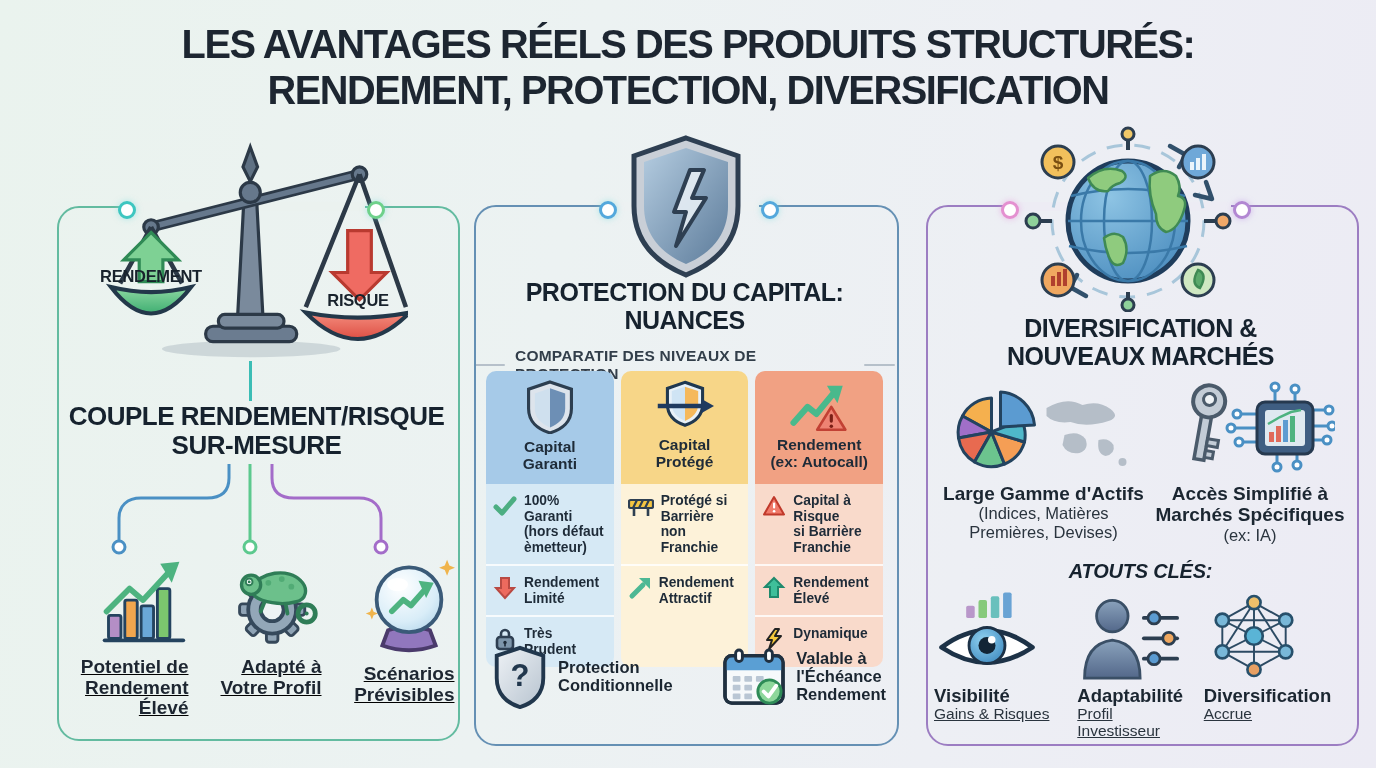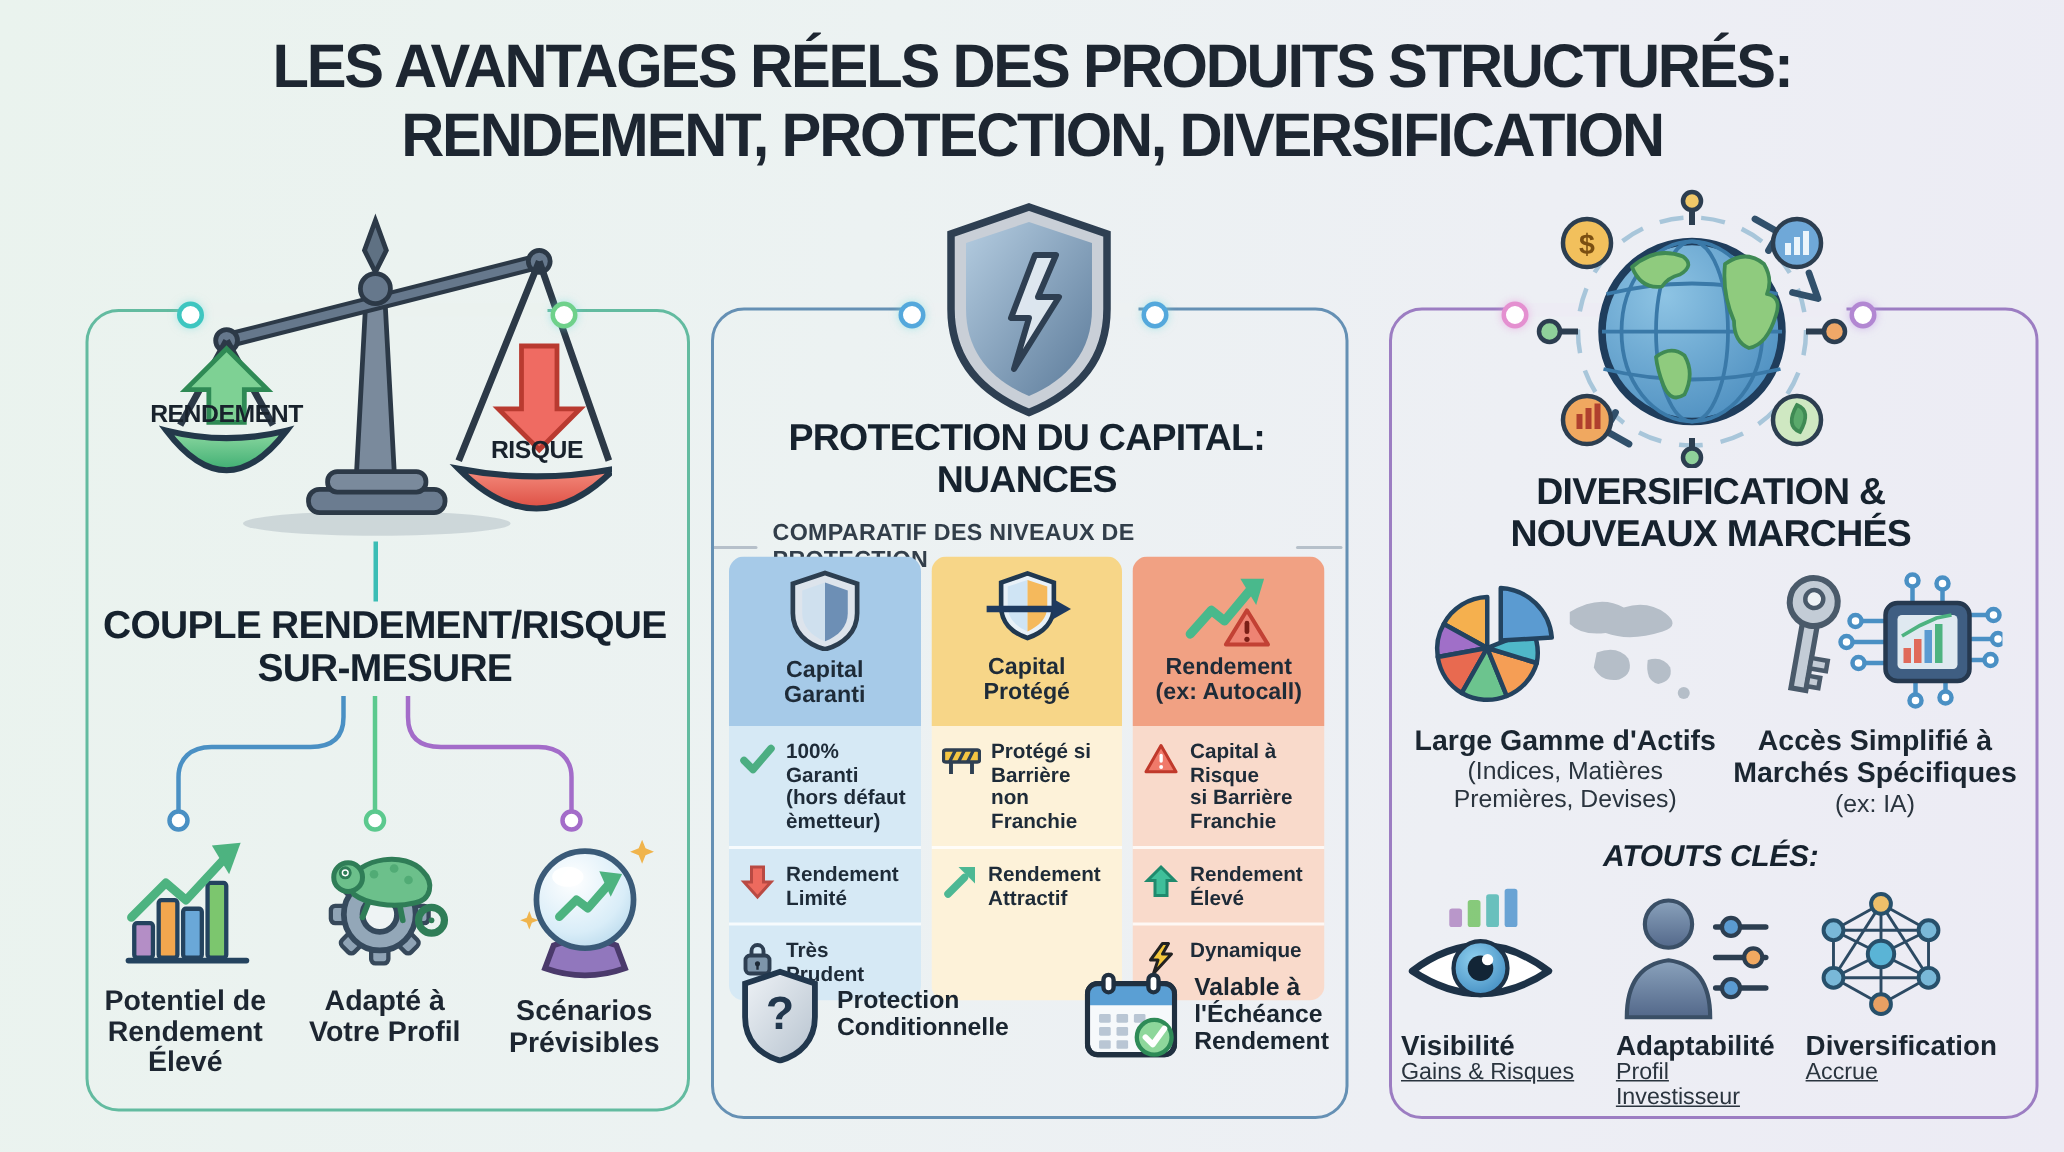--- a/index.html
+++ b/index.html
@@ -20,21 +20,21 @@
   .port{position:absolute;width:12px;height:12px;border-radius:50%;background:#fff;
        border:3px solid;z-index:4;box-shadow:0 0 6px rgba(120,220,220,.55);}
   .bigicon{position:absolute;z-index:3;}
   .scale-label{position:absolute;z-index:4;text-align:center;font-weight:800;
        font-size:16.5px;color:#18222c;letter-spacing:-.3px;}
   .lheading{position:absolute;left:57px;width:399px;top:402px;text-align:center;
        font-weight:800;font-size:26px;line-height:1.12;color:#16222e;letter-spacing:-.5px;}
   .stub{position:absolute;width:3px;background:#3bbdb5;z-index:2;}
   .featrow{position:absolute;left:57px;top:556px;width:399px;display:flex;
        justify-content:space-around;z-index:2;}
-  .feat{width:130px;text-align:center;}
+  .feat{width:130px;text-align:right;text-decoration:underline;}
   .feat .flabel{margin-top:5px;font-weight:800;font-size:19px;line-height:1.08;color:#1d2631;}
   .mheading{position:absolute;left:474px;width:421px;top:278px;text-align:center;
        font-weight:800;font-size:25px;line-height:1.13;color:#16222e;letter-spacing:-.5px;}
   .msub{position:absolute;left:474px;width:421px;top:347px;display:flex;align-items:center;
        justify-content:center;gap:10px;font-weight:700;font-size:15.5px;color:#323e4a;letter-spacing:.2px;}
   .dash{width:32px;height:2.5px;background:#b6c0ca;border-radius:2px;}
   .cards{position:absolute;left:486px;top:371px;width:397px;display:flex;gap:7px;z-index:2;}
   .card{flex:1;border-radius:10px;overflow:hidden;display:flex;flex-direction:column;}
   .chead{height:104px;display:flex;flex-direction:column;align-items:center;
        justify-content:flex-start;padding-top:9px;}

